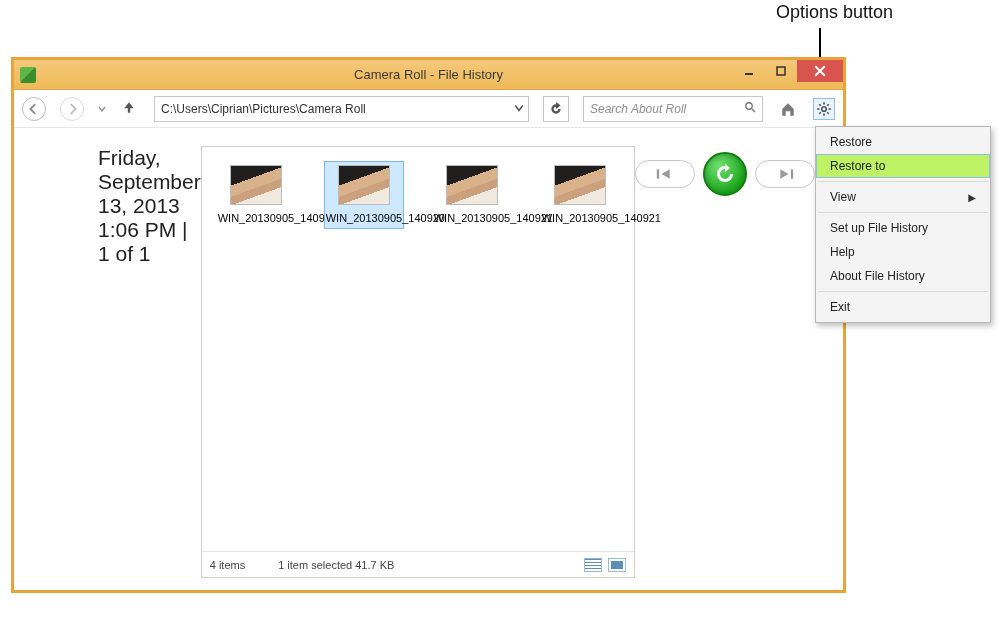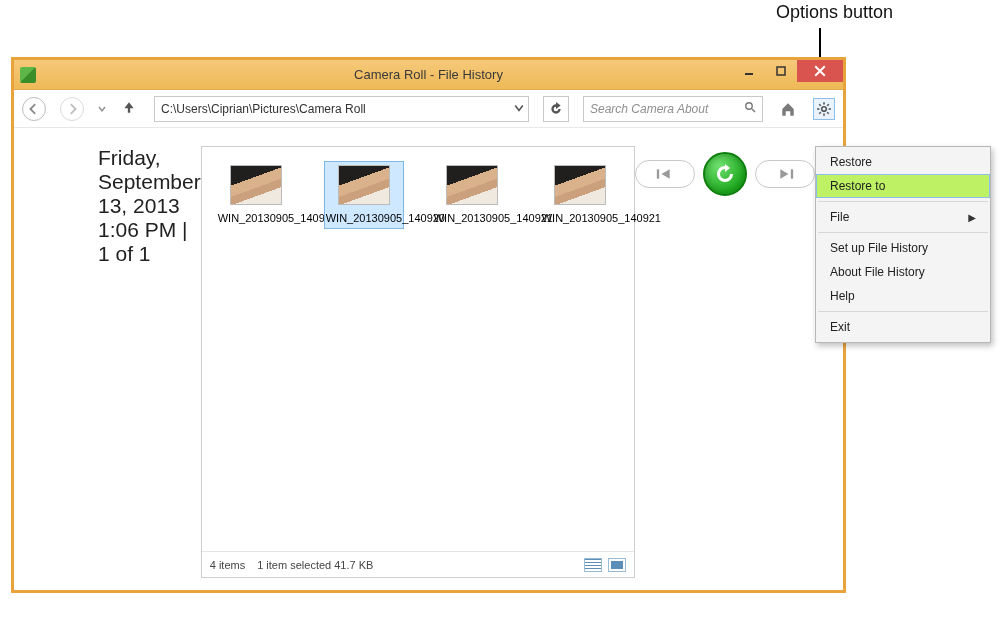--- a/index.html
+++ b/index.html
@@ -196,21 +196,21 @@
     .file-panel-status {
       border-top:1px solid #e4e4e4;
       height:26px;
       display:flex;
       align-items:center;
       justify-content:space-between;
       padding:0 8px;
       font-size:11px;
       color:#444;
     }
-    .status-left { display:flex; gap:12px; }
+    .status-left { display:flex; gap:33px; }
     .view-modes { display:flex; gap:6px; color:#4f88b5; }
     .view-modes span { width:18px; height:14px; border:1px solid #9abbd4; display:inline-block; }
     
     .bottom-nav {
       height: 56px;
       display:flex;
       align-items:center;
       justify-content:center;
       gap: 8px;
     }
@@ -236,21 +236,20 @@
       position: absolute;
       left: 815px;
       top: 126px;
       width: 176px;
       background:#f4f4f4;
       border:1px solid #b8b8b8;
       box-shadow: 2px 3px 6px rgba(0,0,0,.25);
       font-size:12px;
       color:#222;
       padding: 3px 0;
-      margin-top: 20px;
     }
     .options-menu .mi {
       padding: 5px 14px;
       display:flex;
       justify-content:space-between;
       align-items:center;
     }
     .options-menu .mi.highlight {
       background:#bef264;
       outline:1px solid #8fbfe8;
@@ -322,21 +321,21 @@
             <path d="M1 2 L4 6 L7 2" fill="none" stroke="currentColor" stroke-width="1.3"></path>
           </svg>
       </span>
     </div>
     <div class="refresh-btn">
       <svg viewBox="0 0 12 12" width="14" height="14">
           <path d="M10 6 A4 4 0 1 1 6 2 L6 0 L10 3 L6 6 L6 4 A2 2 0 1 0 8 6 Z" fill="currentColor"></path>
         </svg>
     </div>
     <div class="search">
-      <span>Search Camera About</span>
+      <span>Search About Roll</span>
       <span>
         <svg viewBox="0 0 12 12" width="12" height="12">
             <circle cx="5" cy="5" r="3.2" fill="none" stroke="#777" stroke-width="1.4"></circle>
             <path d="M8 8 L11 11" stroke="#777" stroke-width="1.4"></path>
           </svg>
       </span>
     </div>
     <div class="home-ico">
       <svg viewBox="0 0 14 14" width="16" height="16">
           <path d="M2 7 L7 2 L12 7 L12 13 L9 13 L9 9 L5 9 L5 13 L2 13 Z" fill="currentColor"></path>
@@ -418,30 +417,30 @@
 
 <div class="options-menu">
   <div class="mi">
       <span>Restore</span>
     </div>
   <div class="mi highlight">
       <span>Restore to</span>
     </div>
   <div class="sep"></div>
   <div class="mi">
-    <span>File</span>
+    <span>View</span>
     <span class="submenu-arrow">▶</span>
   </div>
   <div class="sep"></div>
   <div class="mi">
       <span>Set up File History</span>
     </div>
   <div class="mi">
+      <span>Help</span>
+    </div>
+  <div class="mi">
       <span>About File History</span>
     </div>
-  <div class="mi">
-      <span>Help</span>
-    </div>
   <div class="sep"></div>
   <div class="mi">
       <span>Exit</span>
     </div>
 </div>
 
 </body></html>

